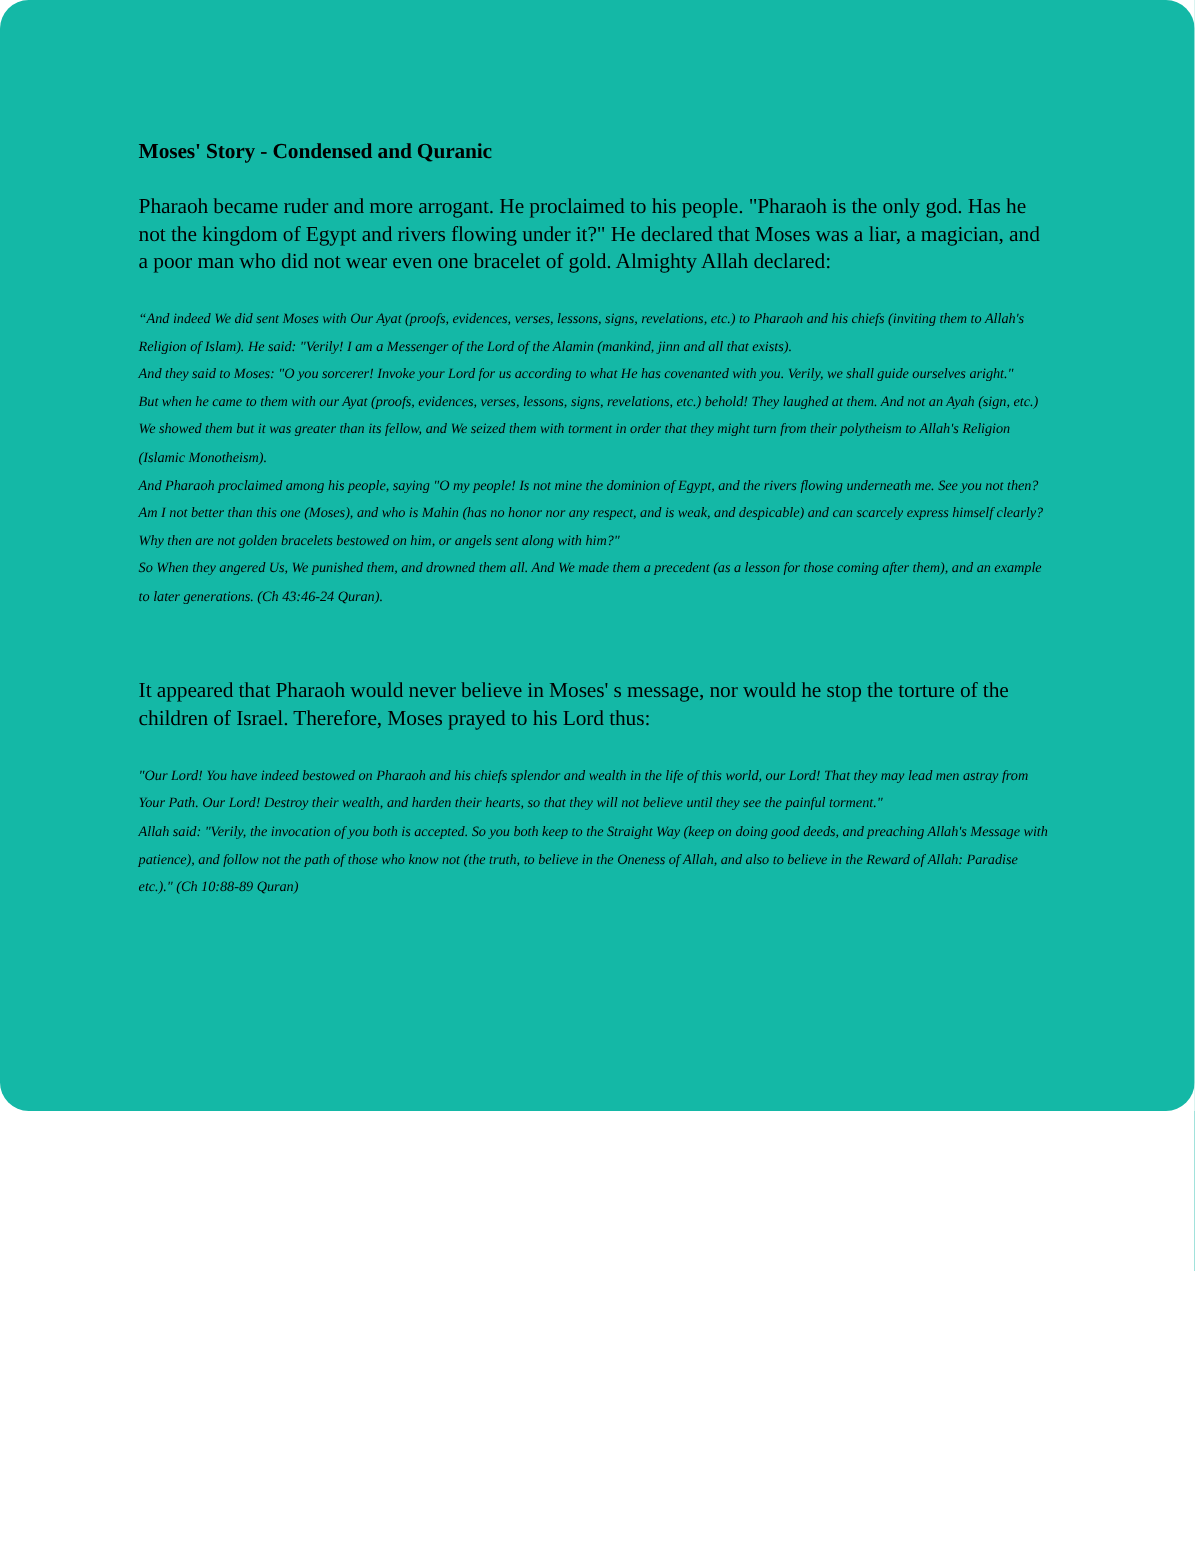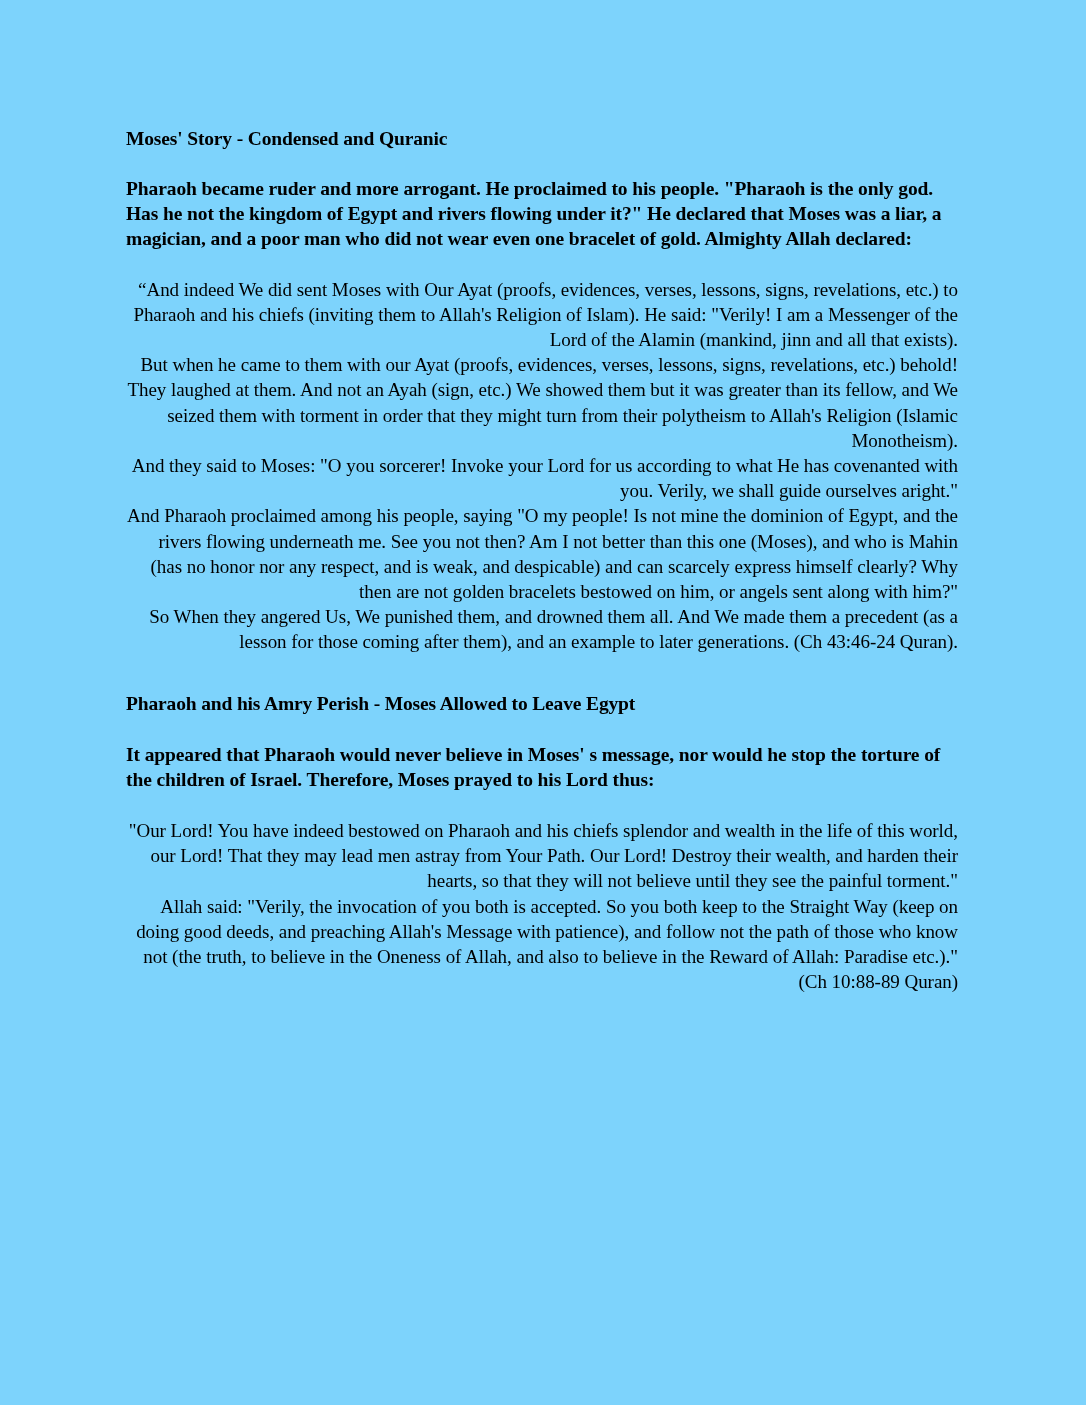--- a/index.html
+++ b/index.html
@@ -4,56 +4,57 @@
 <title>Moses' Story - Condensed and Quranic</title>
 <style>
   html, body {
     margin: 0;
     padding: 0;
     background: #ffffff;
   }
   .page {
     position: relative;
     width: 1086px;
-    height: 1405px;
-    background: #7dd3fc;
+    height: 1010px;
+    background: #14b8a6;
     margin: 0 auto;
     overflow: hidden;
     font-family: "Liberation Serif", "DejaVu Serif", serif;
     color: #000000;
+    border-radius: 26px;
     -webkit-font-smoothing: antialiased;
   }
   .content {
     position: absolute;
     left: 126px;
     top: 126px;
     width: 832px;
   }
 
   h2.heading {
     font-size: 19.5px;
     font-weight: bold;
     line-height: 25px;
     margin: 0;
     letter-spacing: -0.15px;
   }
 
   p.body-para {
     font-size: 19.5px;
-    font-weight: bold;
+    font-weight: normal;
     line-height: 25.2px;
     margin: 0;
     letter-spacing: -0.1px;
   }
 
   .quote-block {
-    font-size: 19px;
+    font-style: italic;
+    font-size: 13px;
     line-height: 25.2px;
     letter-spacing: -0.05px;
-    text-align: right;
   }
   .quote-block .qline {
     display: block;
     white-space: normal;
   }
 
   
   .gap-heading-to-para { height: 25px; }
   .gap-para-to-quote   { height: 25px; }
   .gap-quote-to-heading{ height: 36px; }
@@ -70,29 +71,28 @@
     <h2 class="heading">Moses' Story - Condensed and Quranic</h2>
 
     <div class="gap-heading-to-para"></div>
 
     <p class="body-para">Pharaoh became ruder and more arrogant. He proclaimed to his people. "Pharaoh is the only god. Has he not the kingdom of Egypt and rivers flowing under it?" He declared that Moses was a liar, a magician, and a poor man who did not wear even one bracelet of gold. Almighty Allah declared:</p>
 
     <div class="gap-para-to-quote"></div>
 
     <div class="quote-block">
       <span class="qline">“And indeed We did sent Moses with Our Ayat (proofs, evidences, verses, lessons, signs, revelations, etc.) to Pharaoh and his chiefs (inviting them to Allah's Religion of Islam). He said: "Verily! I am a Messenger of the Lord of the Alamin (mankind, jinn and all that exists).</span>
+      <span class="qline">And they said to Moses: "O you sorcerer! Invoke your Lord for us according to what He has covenanted with you. Verily, we shall guide ourselves aright."</span>
       <span class="qline">But when he came to them with our Ayat (proofs, evidences, verses, lessons, signs, revelations, etc.) behold! They laughed at them. And not an Ayah (sign, etc.) We showed them but it was greater than its fellow, and We seized them with torment in order that they might turn from their polytheism to Allah's Religion (Islamic Monotheism).</span>
-      <span class="qline">And they said to Moses: "O you sorcerer! Invoke your Lord for us according to what He has covenanted with you. Verily, we shall guide ourselves aright."</span>
       <span class="qline">And Pharaoh proclaimed among his people, saying "O my people! Is not mine the dominion of Egypt, and the rivers flowing underneath me. See you not then? Am I not better than this one (Moses), and who is Mahin (has no honor nor any respect, and is weak, and despicable) and can scarcely express himself clearly? Why then are not golden bracelets bestowed on him, or angels sent along with him?"</span>
       <span class="qline">So When they angered Us, We punished them, and drowned them all. And We made them a precedent (as a lesson for those coming after them), and an example to later generations. (Ch 43:46-24 Quran).</span>
     </div>
 
     <div class="gap-quote-to-heading"></div>
 
-    <h2 class="heading">Pharaoh and his Amry Perish - Moses Allowed to Leave Egypt</h2>
 
     <div class="gap-heading2-to-para"></div>
 
     <p class="body-para">It appeared that Pharaoh would never believe in Moses' s message, nor would he stop the torture of the children of Israel. Therefore, Moses prayed to his Lord thus:</p>
 
     <div class="gap-para-to-quote2"></div>
 
     <div class="quote-block">
       <span class="qline">"Our Lord! You have indeed bestowed on Pharaoh and his chiefs splendor and wealth in the life of this world, our Lord! That they may lead men astray from Your Path. Our Lord! Destroy their wealth, and harden their hearts, so that they will not believe until they see the painful torment."</span>
       <span class="qline">Allah said: "Verily, the invocation of you both is accepted. So you both keep to the Straight Way (keep on doing good deeds, and preaching Allah's Message with patience), and follow not the path of those who know not (the truth, to believe in the Oneness of Allah, and also to believe in the Reward of Allah: Paradise etc.)." (Ch 10:88-89 Quran)</span>

